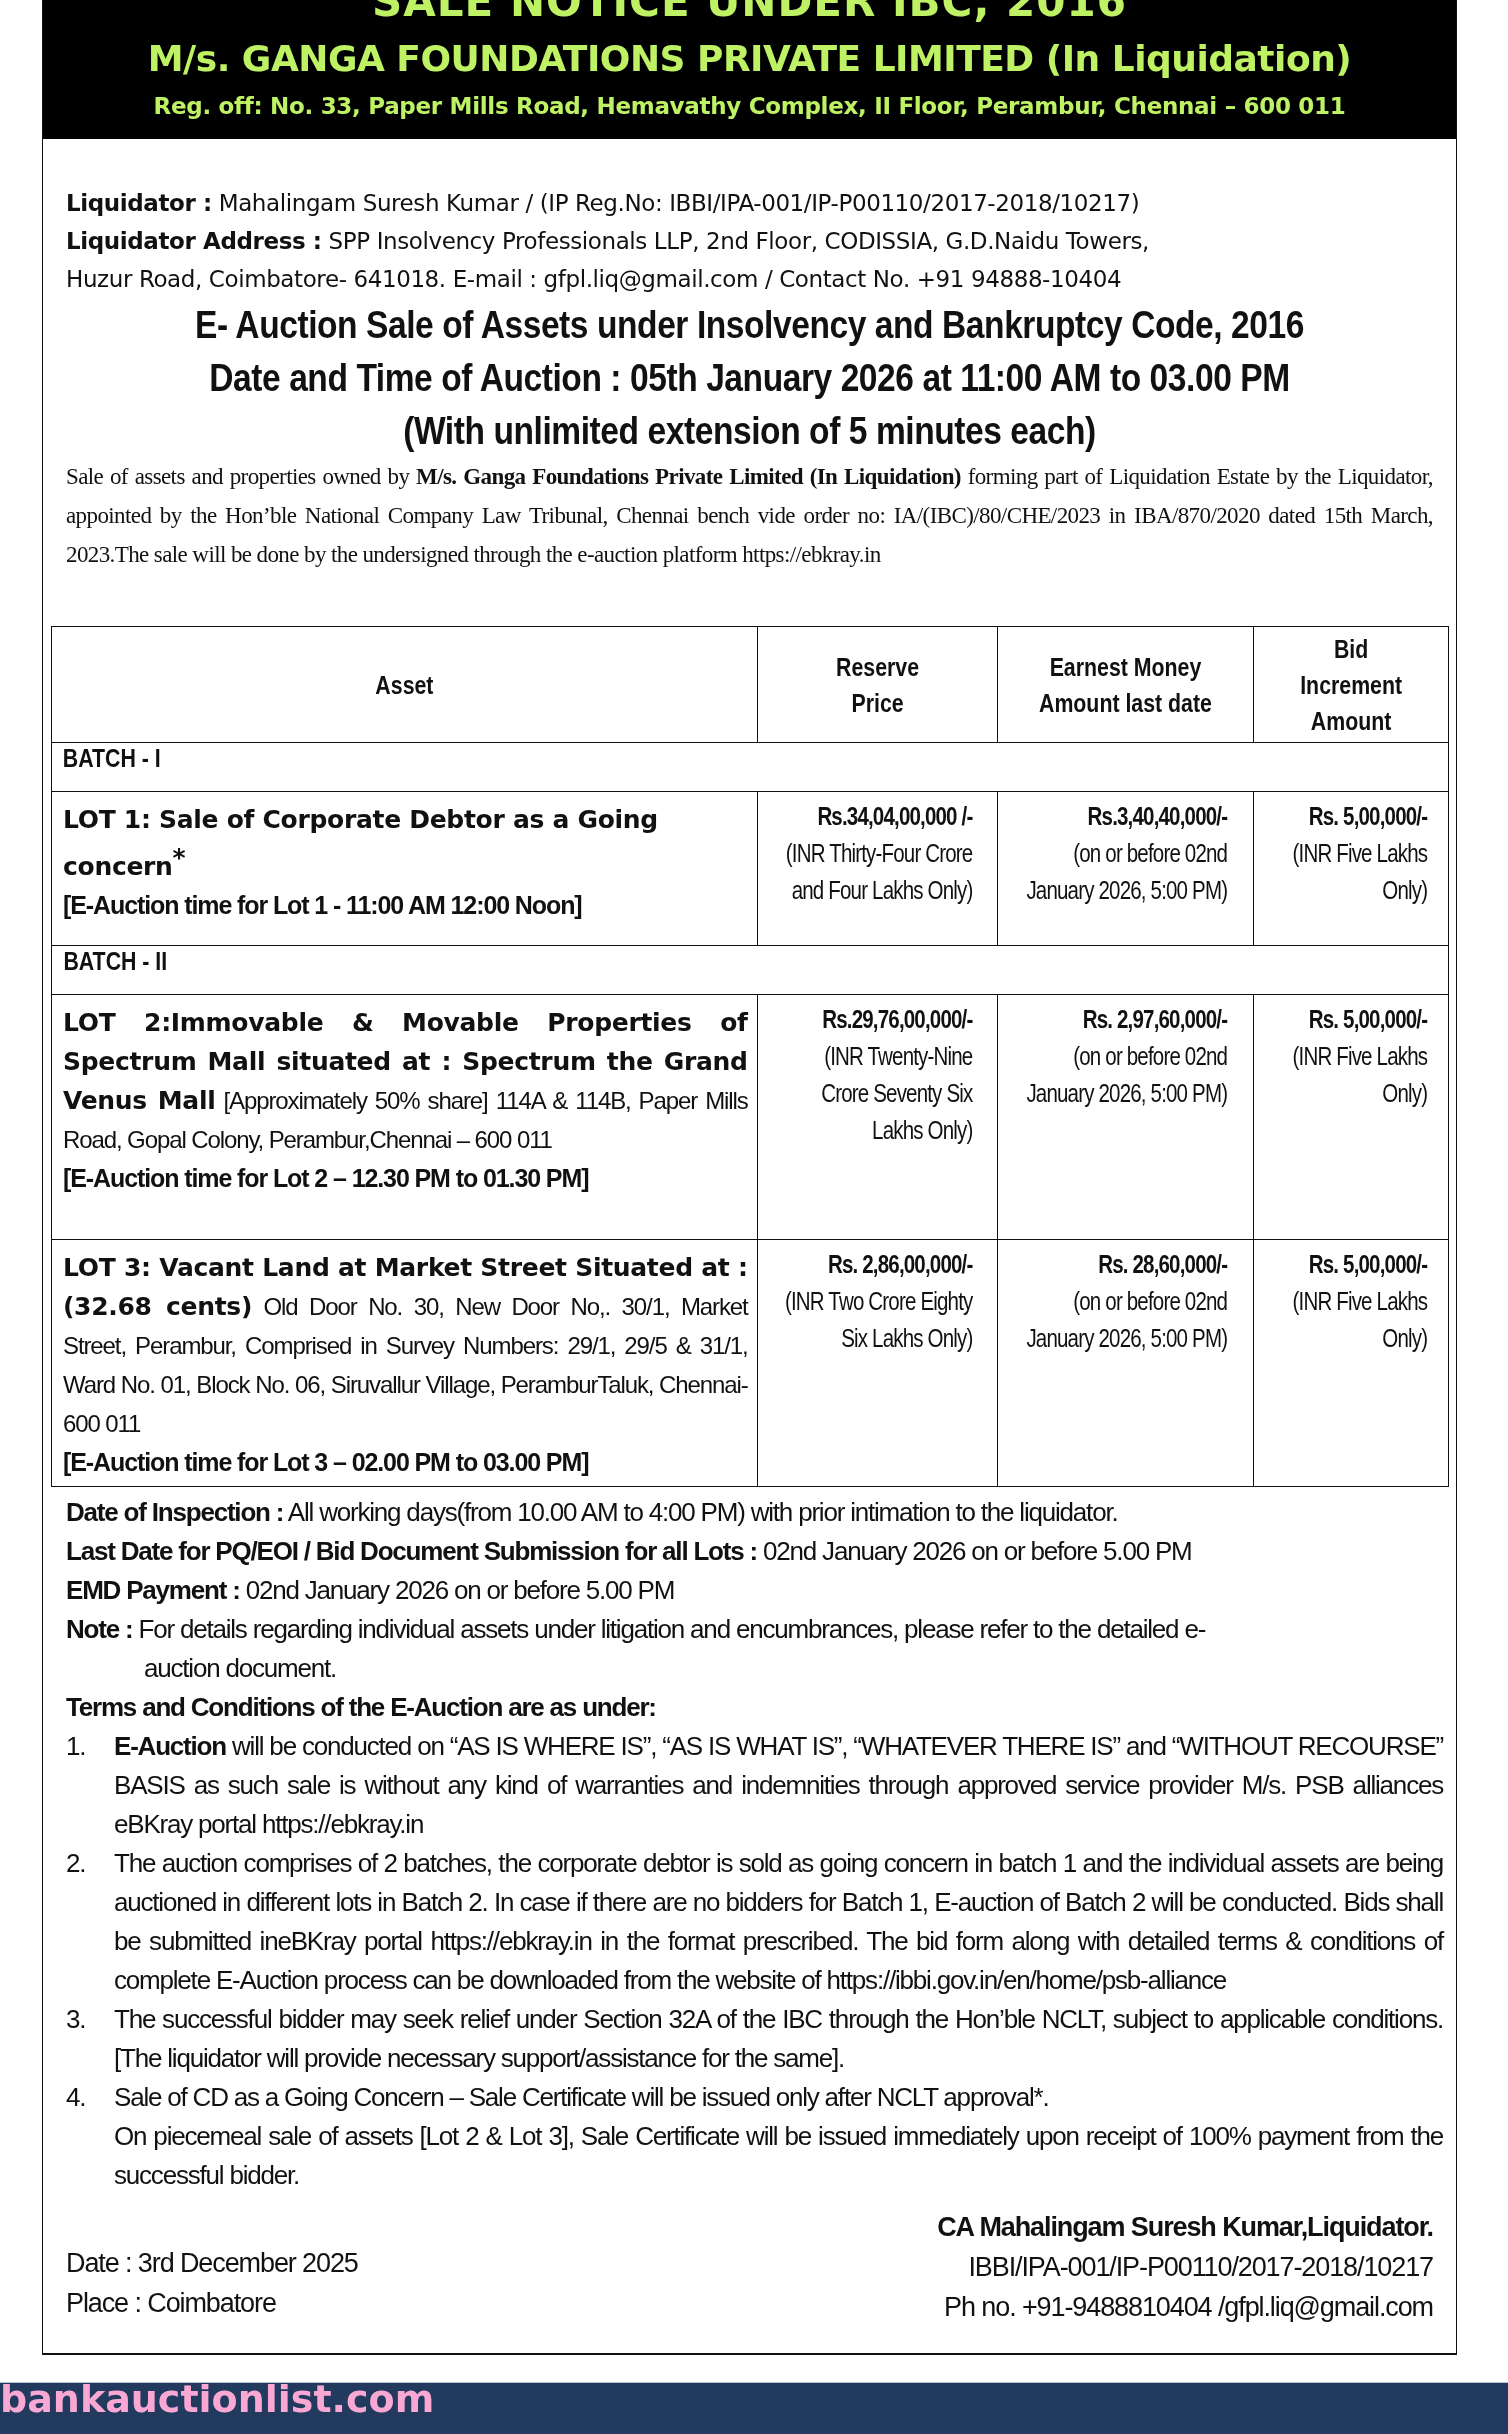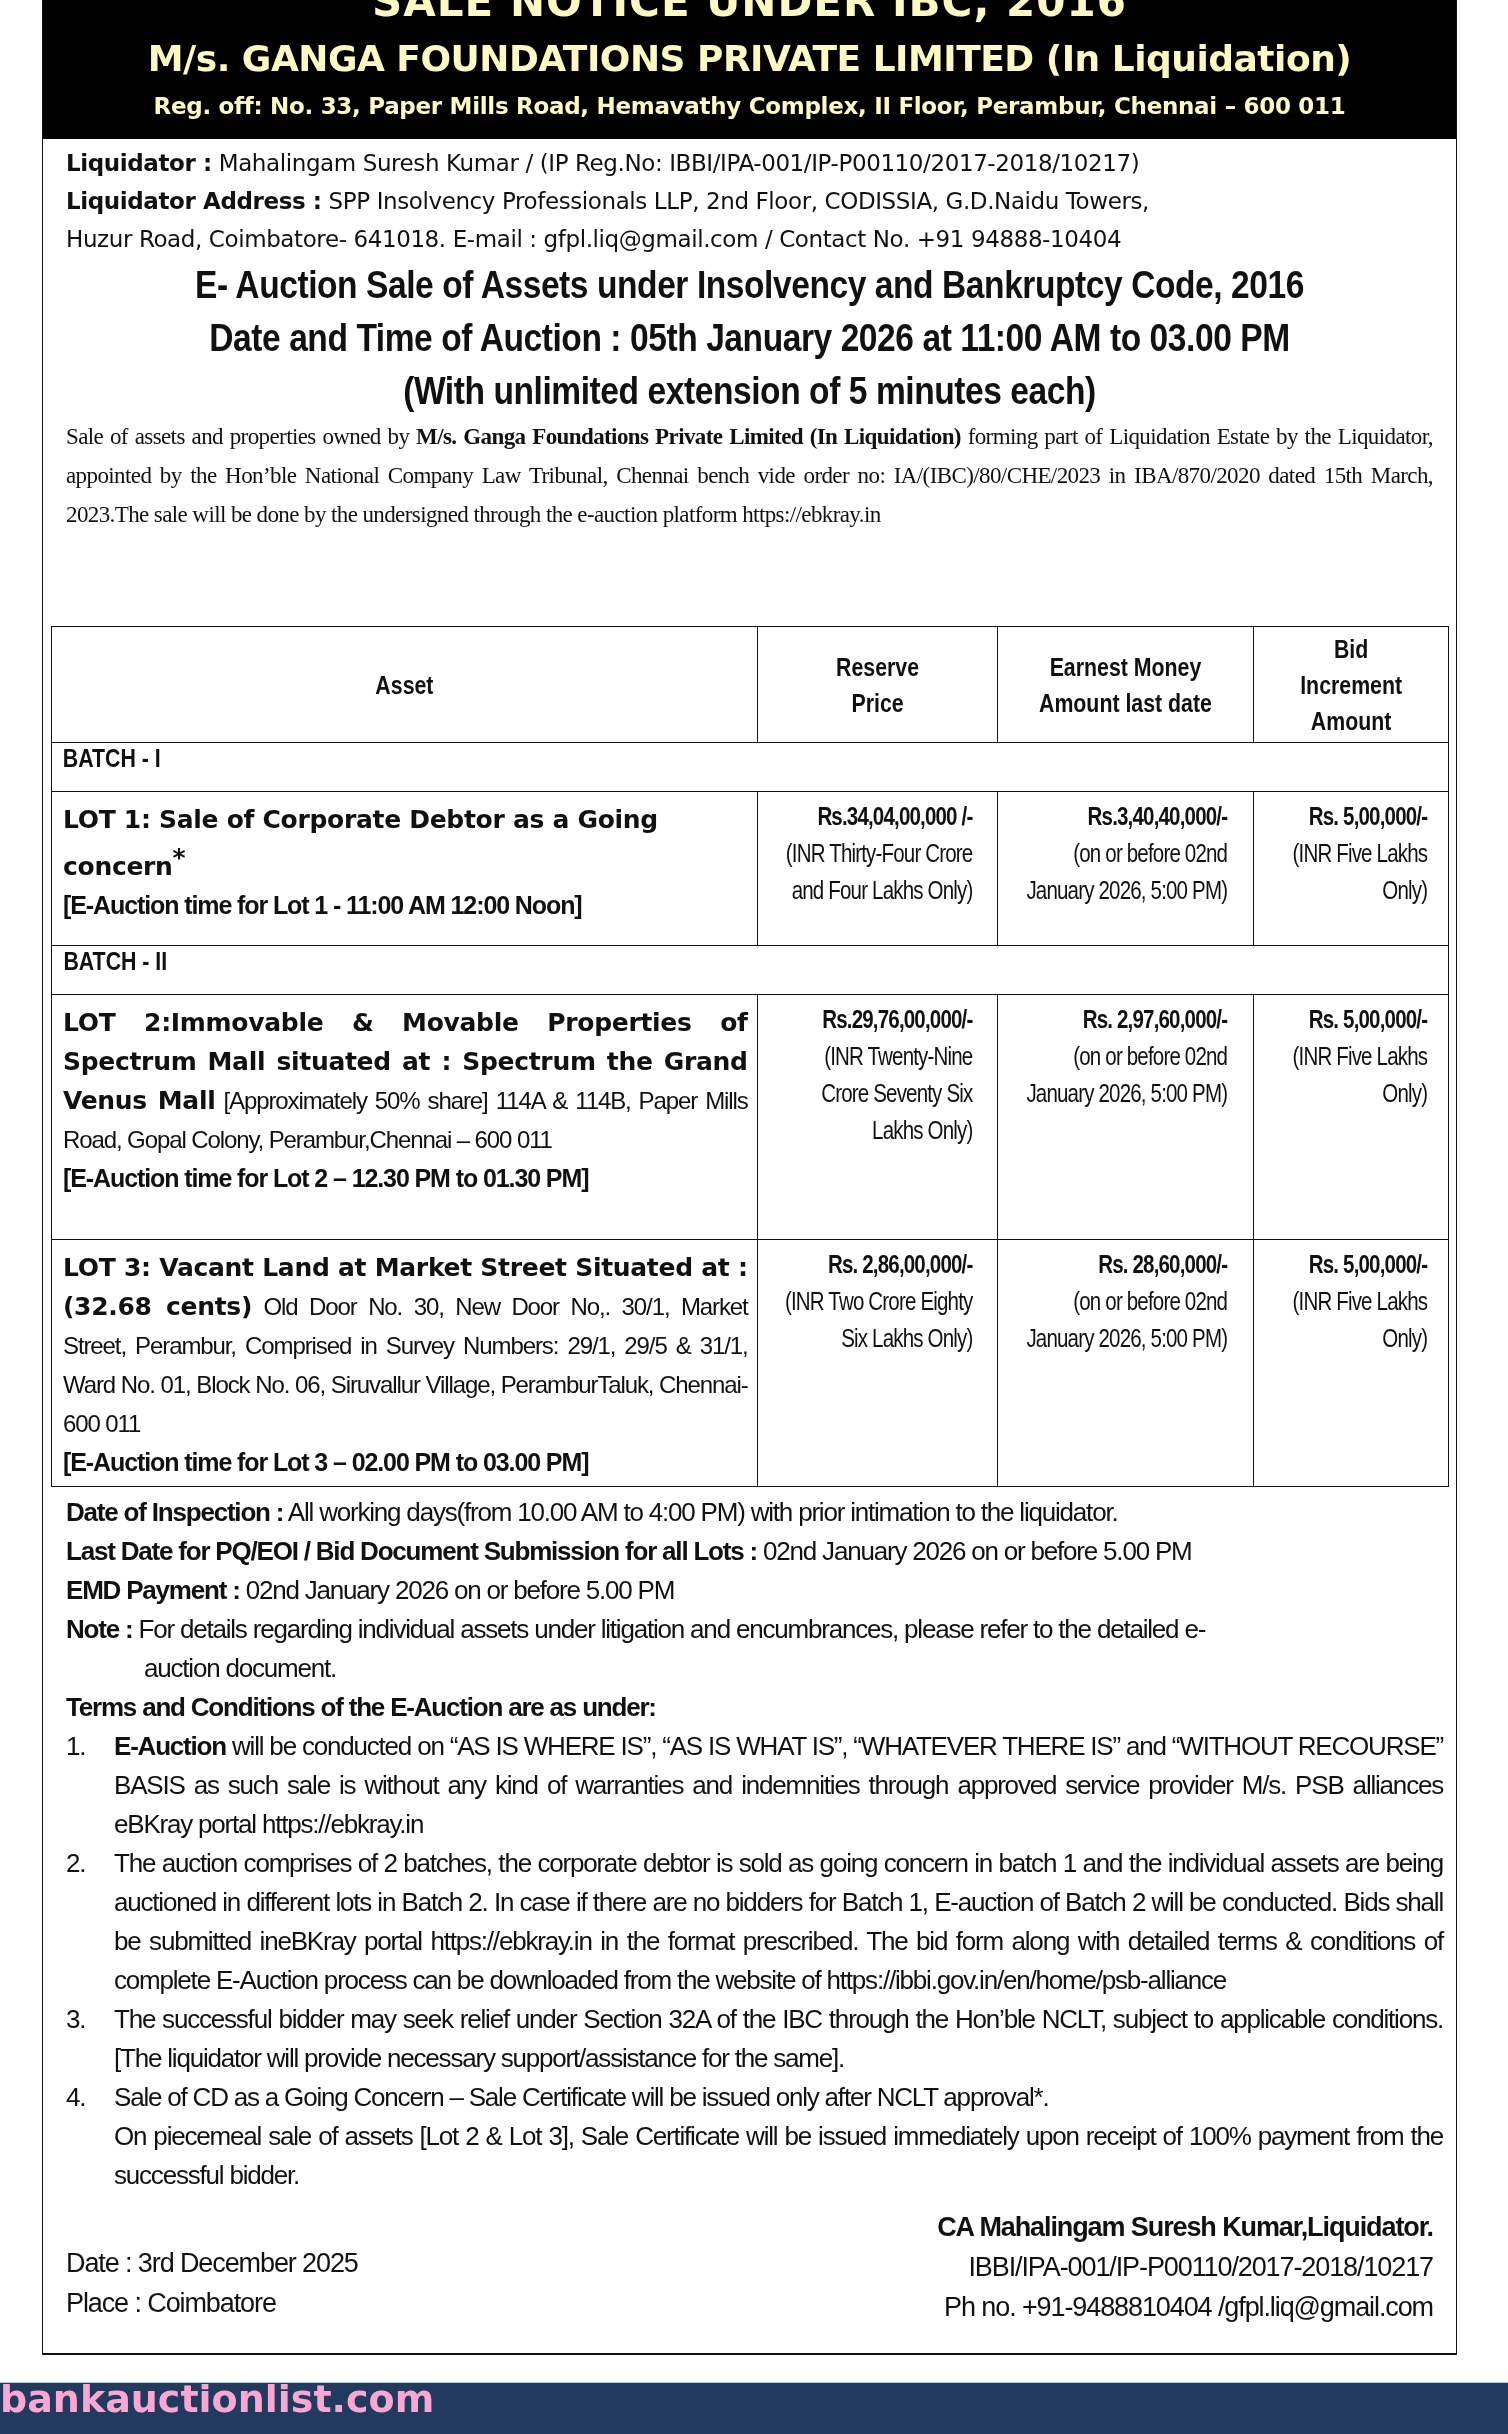--- a/index.html
+++ b/index.html
@@ -5,37 +5,37 @@
   * { box-sizing: border-box; margin: 0; padding: 0; }
   html, body { width: 1508px; height: 2435px; background: #ffffff; overflow: hidden; }
   body { font-family: "Liberation Sans", sans-serif; color: #111; position: relative; }
 
   .notice {
     position: absolute; left: 42px; top: 0; width: 1415px; height: 2355px;
     border: 1.9px solid #111; border-top: none; border-bottom: 2.9px solid #111;
     background: #fff;
   }
   .hdr {
-    background: #000; color: #fef9c3; text-align: center;
+    background: #000; color: #bef264; text-align: center;
     height: 139px; overflow: hidden; position: relative;
   }
   .hdr .t1 {
     font-family: "DejaVu Sans", sans-serif; font-weight: bold; font-size: 42px;
     letter-spacing: 1px; position: absolute; left: 0; right: 0; top: -23px;
   }
   .hdr .t2 {
     font-family: "DejaVu Sans", sans-serif; font-weight: bold; font-size: 36px;
     position: absolute; left: 0; right: 0; top: 38px; letter-spacing: -0.5px;
   }
   .hdr .t3 {
     font-family: "DejaVu Sans", sans-serif; font-size: 23px; font-weight: bold;
     position: absolute; left: 0; right: 0; top: 93px; letter-spacing: -0.3px;
   }
 
-  .liq { padding: 5px 23px 0 23px; font-family: "DejaVu Sans", sans-serif; font-size: 23px; line-height: 38px; letter-spacing: -0.4px; }
+  .liq { padding: 13px 23px 0 23px; font-family: "DejaVu Sans", sans-serif; font-size: 23px; line-height: 38px; letter-spacing: -0.4px; margin-top: 32px; }
   .liq b { font-weight: bold; }
 
   .headline {
     text-align: center; font-family: "Liberation Sans", sans-serif; font-weight: bold;
     font-size: 39px; line-height: 53px; transform: scaleX(0.86); transform-origin: center;
     margin-top: 0px; letter-spacing: -0.5px;
   }
 
   .intro {
     padding: 0 23px; font-family: Liberation Serif, serif; font-size: 23px; line-height: 39px;

